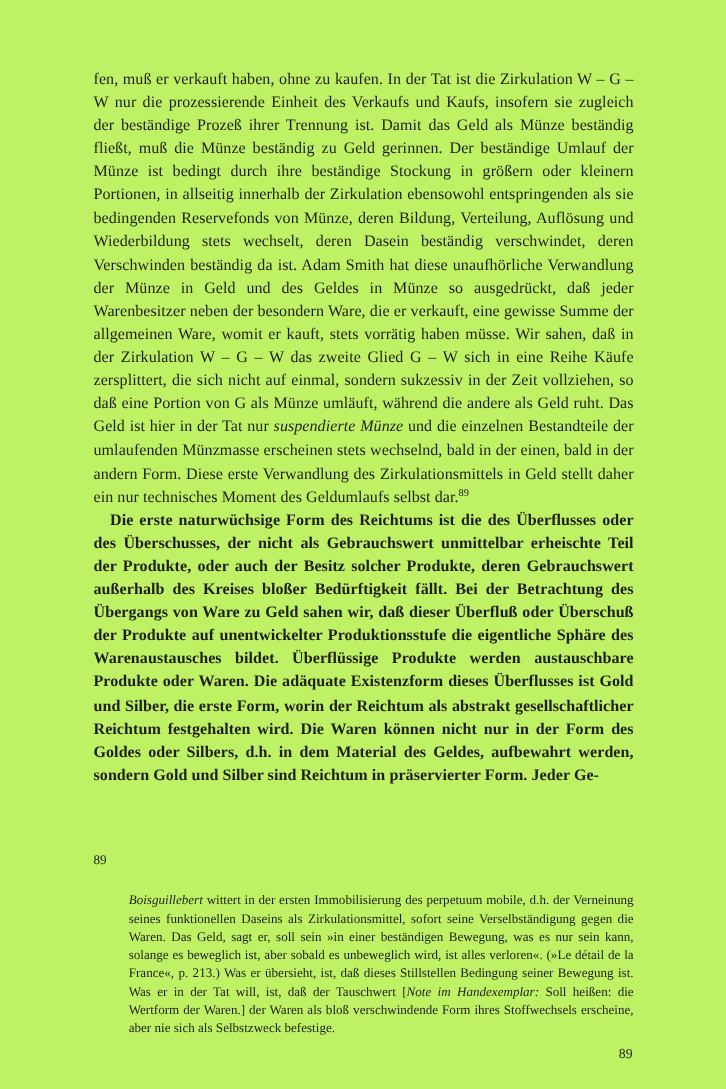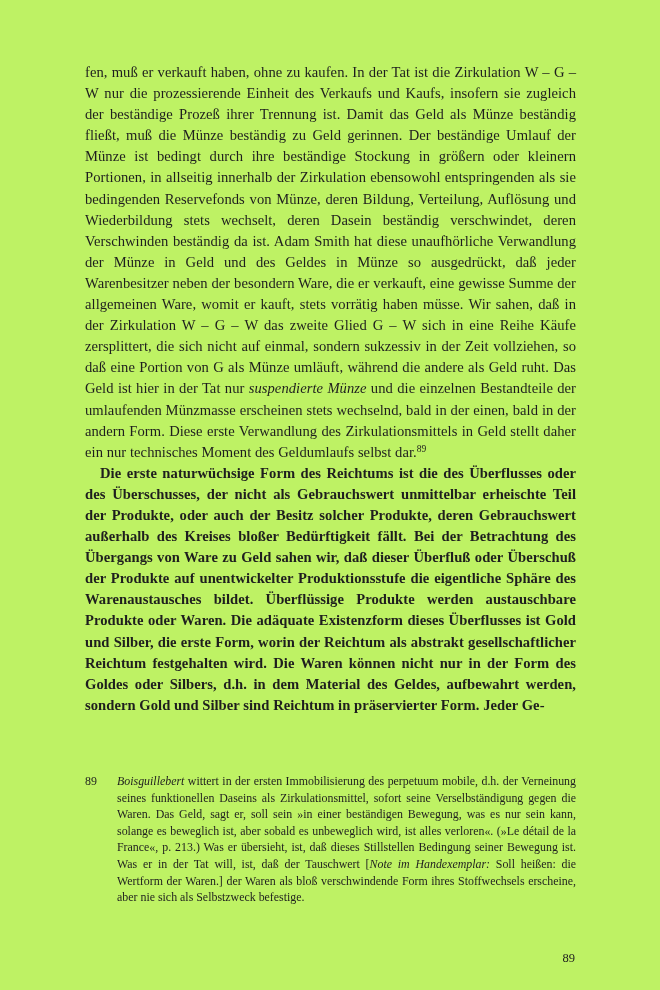--- a/index.html
+++ b/index.html
@@ -35,21 +35,21 @@
   .footnote {
     position: absolute;
     left: 85px; top: 773px; width: 491px;
     font-size: 11.9px;
     line-height: 16.6px;
     text-align: justify;
     hyphens: auto;
   }
   .fn-row { display: flex; }
   .fn-num { flex: 0 0 32px; width: 32px; }
-  .fn-text { flex: 1; }
+  .fn-text { flex: 1; margin-top: 37px; }
   .page-number {
     position: absolute;
     top: 951px; right: 85px;
     font-size: 12.5px;
     line-height: 14px;
   }
 </style>
 </head>
 <body>
 

